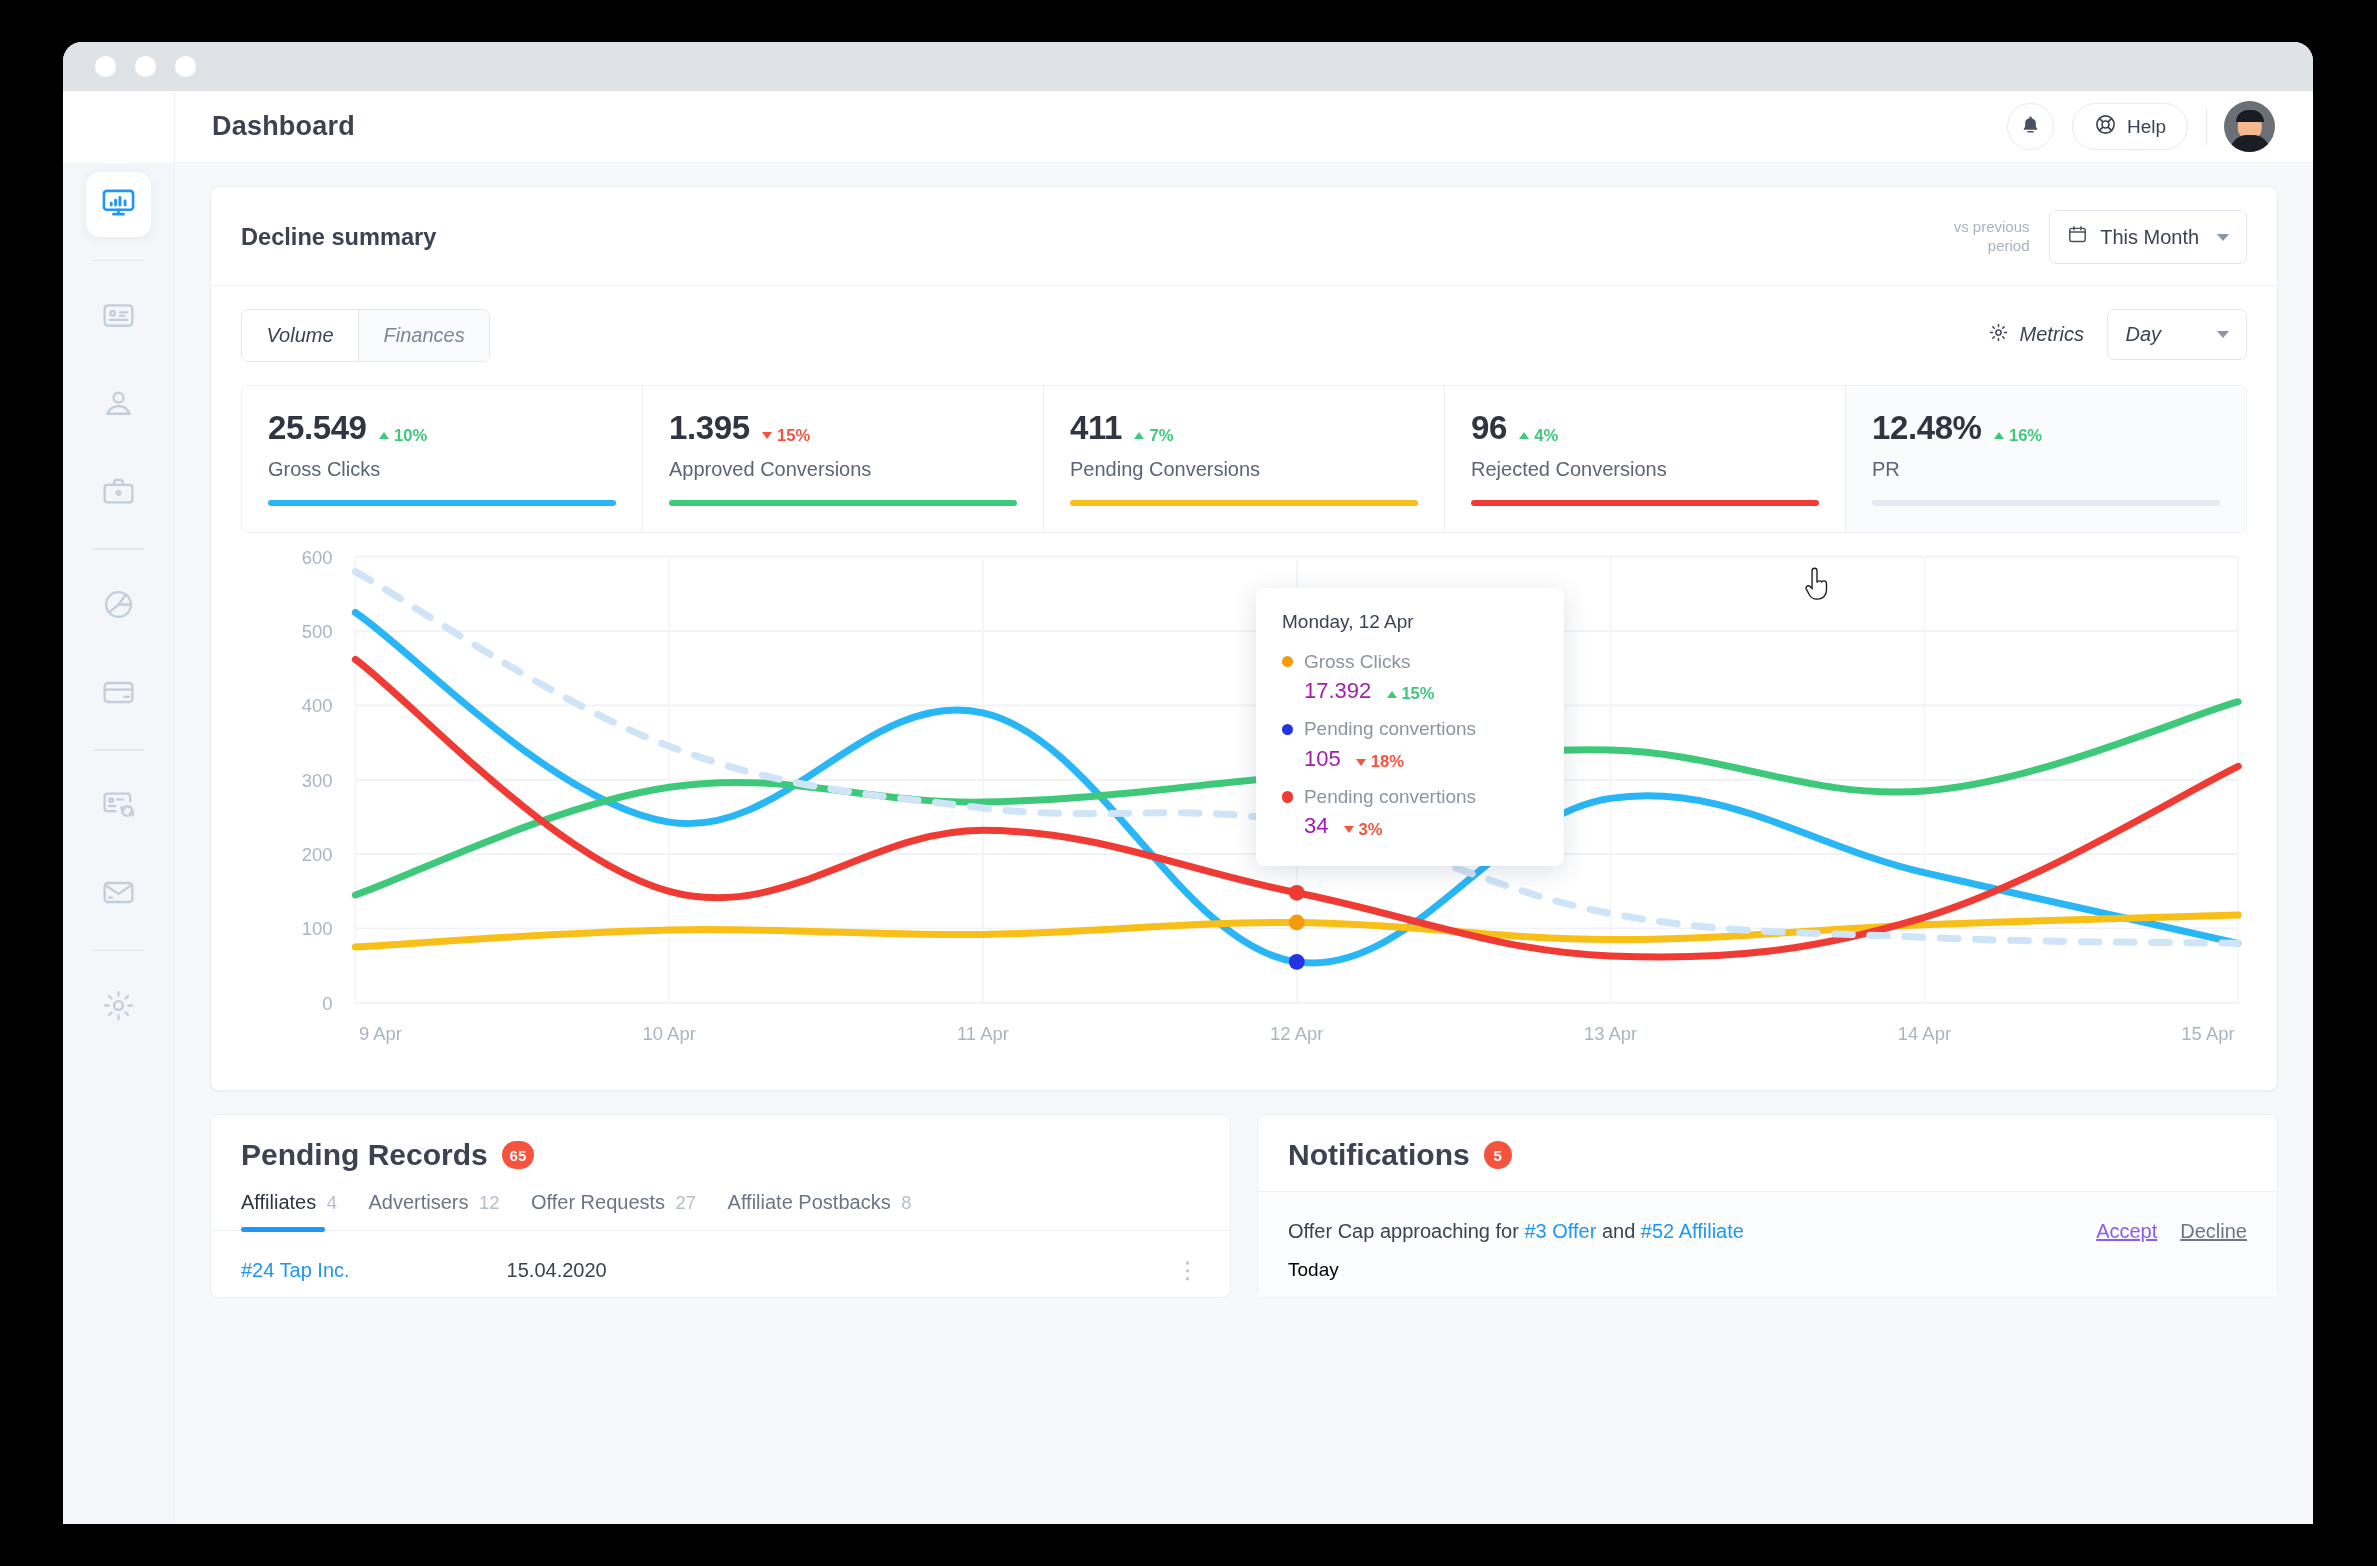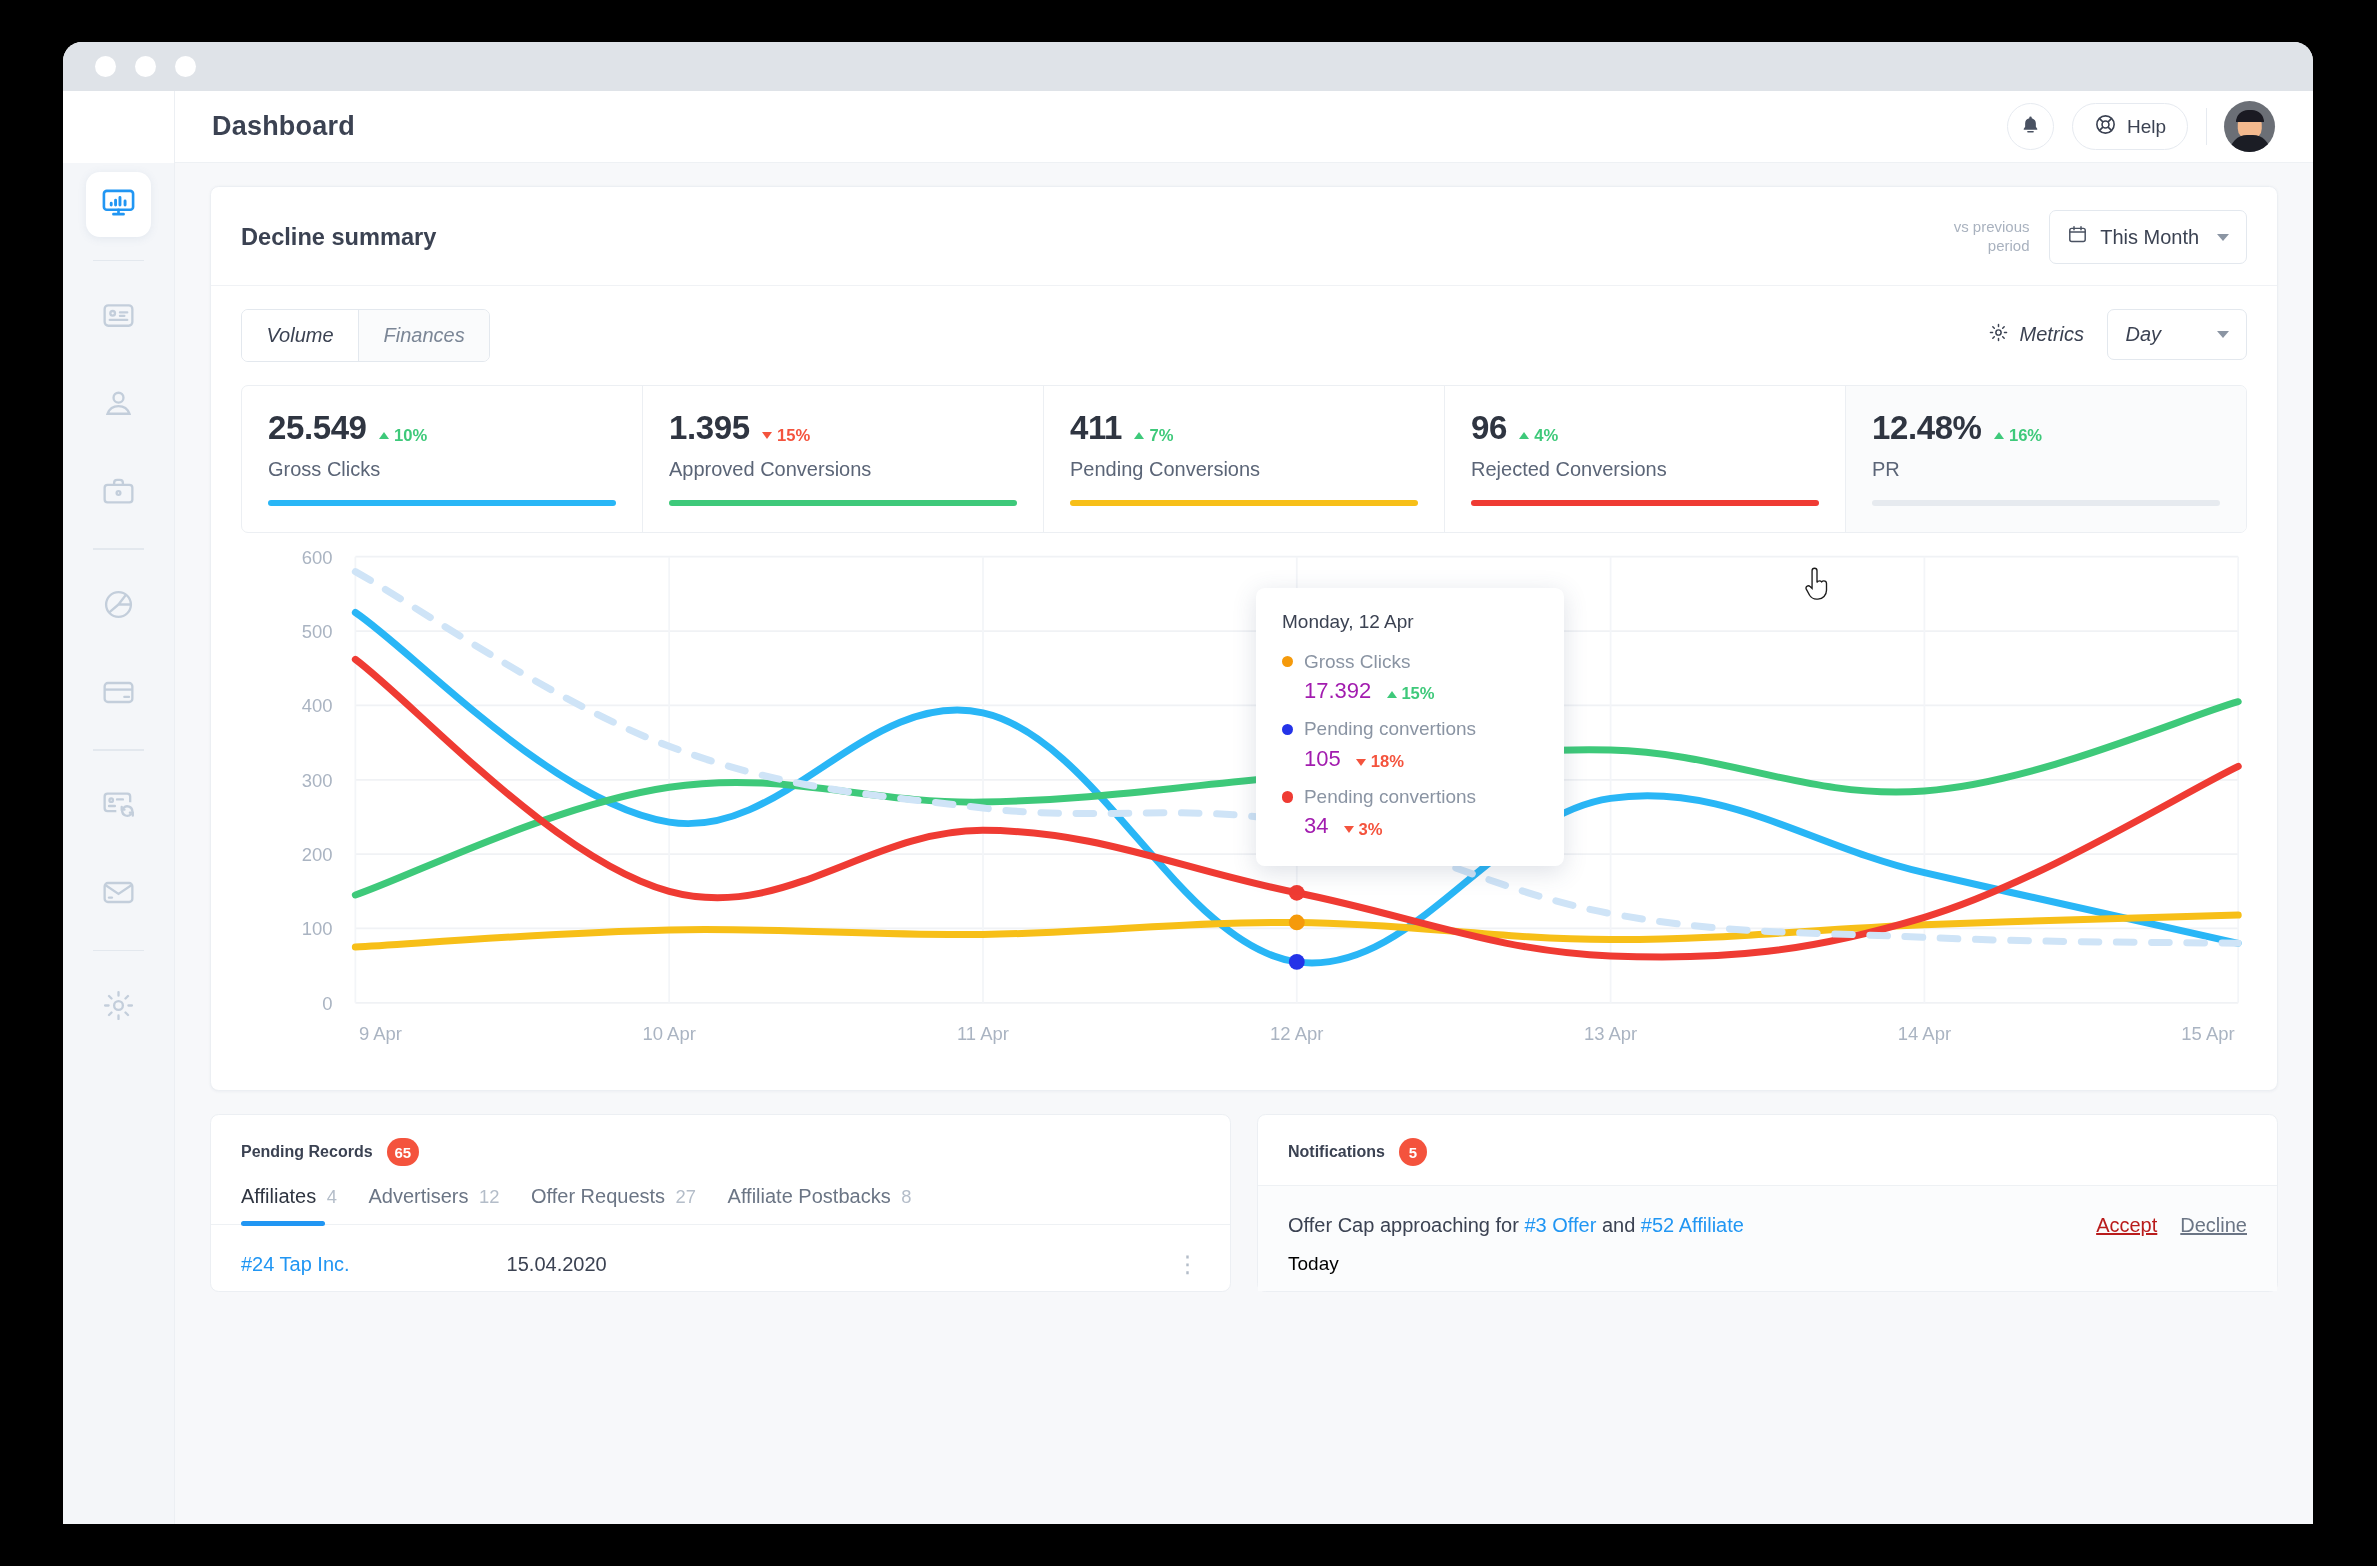--- a/index.html
+++ b/index.html
@@ -144,39 +144,39 @@
   .tt-dot { width:11.4px;height:11.4px;border-radius:50%; flex:0 0 auto;}
   .tt-vals { display:flex; align-items:baseline; gap:15.7px; margin-top:5.2px; padding-left:22px;}
   .tt-val { font-size:22px; color:#a21caf; font-weight:400; }
   .tt-delta { font-size:16.6px; font-weight:600; display:flex; align-items:center; gap:4.4px;}
   .tt-delta.up { color:#3ec97a;} .tt-delta.down { color:#f4533d;justify-content:center;}
 
   
   .bottom { display:flex; gap:26px; margin-top:23px; }
   .panel { flex:1; background:#fff; border:0.9px solid #eceff3; border-radius:8.7px; min-width:0; }
   .panel-head { padding: 23px 30px 19px 30px; display:flex; align-items:center; gap:14px;}
-  .panel-title { font-size:16px; font-weight:600; color:#3b4252;}
+  .panel-title { font-size:30px; font-weight:600; color:#3b4252;}
   .badge { background:#f4533d; color:#fff; font-size:15px; font-weight:600;
            min-width:28px; height:28px; border-radius:14px; display:flex;
            align-items:center; justify-content:center; padding:0 7.9px;}
   .tabs { display:flex; gap:31.5px; padding: 0 30px; border-bottom:0.9px solid #eef1f4; }
   .tab { padding-bottom: 15.7px; display:flex; align-items:baseline; gap:10.5px; cursor:pointer; position:relative; }
   .tab-label { font-size:20px; color:#6b7585;}
   .tab.active .tab-label { color:#2f3541; }
   .tab-count { font-size:18.4px; color:#b4bdc9; }
   .tab.active::after { content:""; position:absolute; left:0; right:12.2px; bottom:-1.7px; height:4.4px; background:#2196f3; border-radius:2.6px;}
   .rec-row { display:flex; align-items:center; padding: 26px 30px 0 30px; }
   .rec-name { font-size:20px; color:#2196f3; cursor:pointer;}
   .rec-date { font-size:20px; color:#3b4252; margin-left: 157px;}
   .kebab { margin-left:auto; color:#b4bdc9; font-size:23px; letter-spacing:0.9px; cursor:pointer;}
   .notif-row { padding: 28px 30px 0 30px; display:flex; align-items:center; }
   .notif-text { font-size:20px; color:#3b4252; }
   .notif-text a { color:#2196f3; text-decoration:none; }
   .notif-actions { margin-left:auto; display:flex; gap:23px; }
-  .acc { font-size:20px; color:#b91c1c; text-decoration:underline; cursor:pointer;}
+  .acc { font-size:20px; color:#8b5cf6; text-decoration:underline; cursor:pointer;}
   .dec { font-size:20px; color:#6b7585; text-decoration:underline; cursor:pointer;}
   .notif-time { font-size:19px; color:#000000; padding: 15.7px 30px 0 30px; }
 
   .cursor { position:absolute; left:1739px; top:525px; pointer-events:none; }
 </style>
 </head>
 <body>
 
 <div class="screen">
 <div class="window">

